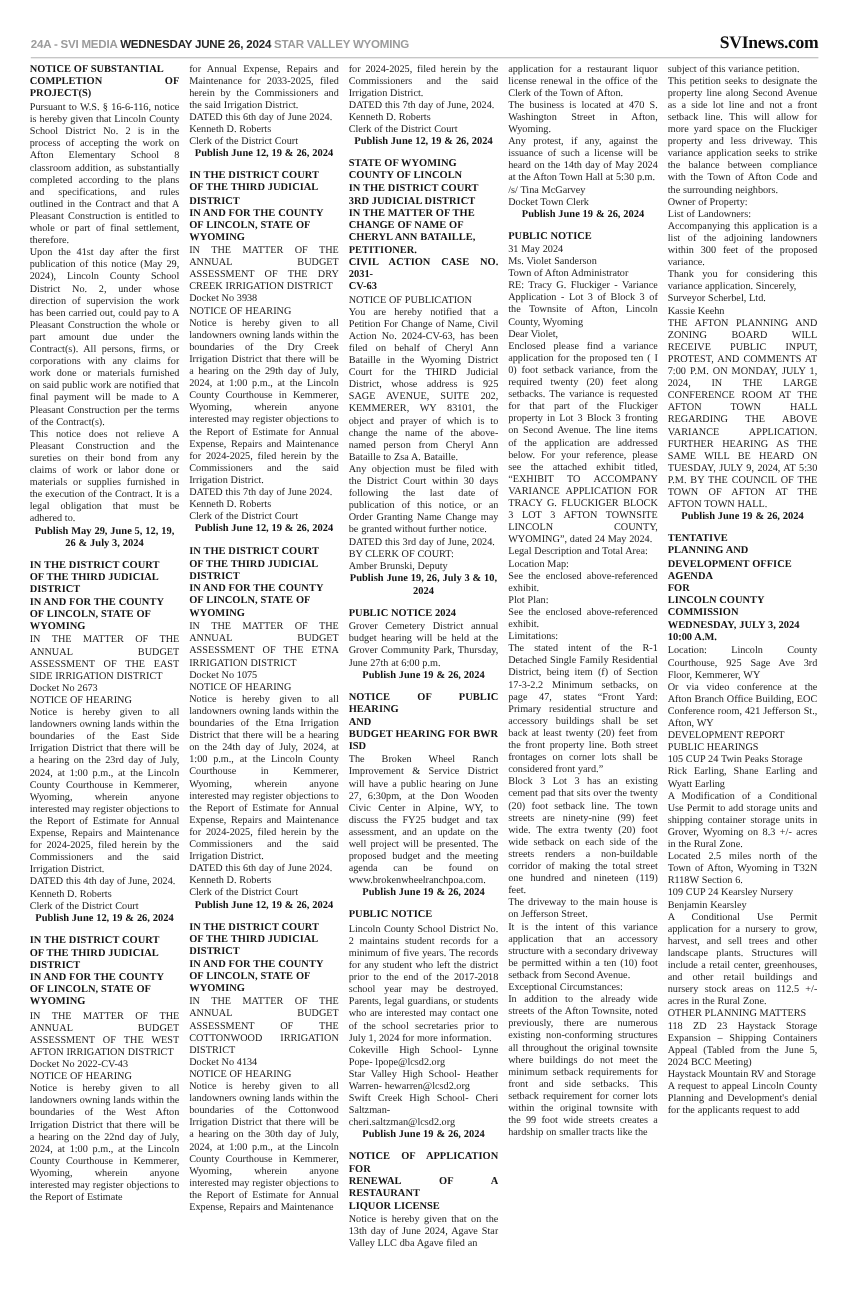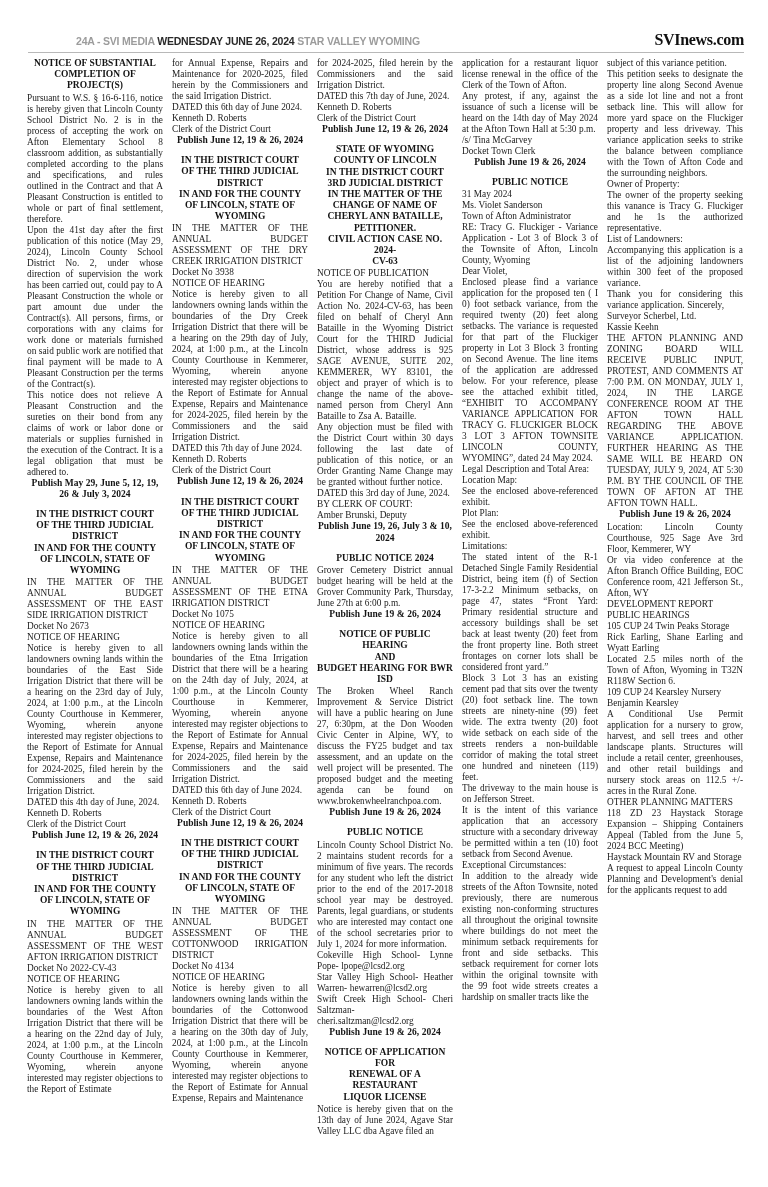--- a/index.html
+++ b/index.html
@@ -6,21 +6,20 @@
   body {
     width:768px; height:1187px; position:relative;
     background:#ffffff; overflow:hidden;
     font-family:"Liberation Serif", serif;
     -webkit-font-smoothing:antialiased;
   }
   .masthead {
     position:absolute; left:28px; right:24px; top:31px;
     display:flex; justify-content:space-between; align-items:baseline;
     font-family:"Liberation Sans", sans-serif;
-    margin-left:48px;
   }
   .mast-left { font-size:10.5px; font-weight:bold; letter-spacing:-0.2px; color:#9c9c9c; white-space:nowrap; }
   .mast-left .page-id, .mast-left .location { color:#9c9c9c; }
   .mast-left .date { color:#2a2a2a; }
   .mast-logo {
     font-family:"Liberation Serif", serif; font-weight:bold;
     font-size:16px; color:#101010; letter-spacing:-0.3px;text-align:center;
   }
   .mast-rule {
     position:absolute; left:28px; right:24px; top:52px;
@@ -29,21 +28,21 @@
   .columns {
     position:absolute; left:27px; top:58px; width:716px; height:1110px;
     display:flex; gap:9px; overflow:hidden;
   }
   .col {
     flex:1 1 0; min-width:0; overflow:hidden;
     color:#1b1b1b; font-size:9.3px; line-height:11px;
     text-align:justify; word-spacing:0.2px;
   }
   .block-heading {
-    font-weight:bold; text-align:center; white-space:pre-line;
+    font-weight:bold; white-space:pre-line;
     margin:9px 0 1px 0; font-size:9.5px; line-height:11.2px; color:#141414;
   }
   .block-para { margin:0; }
   .block-publish {
     font-weight:bold; text-align:center; margin:0 0 2px 0;
     font-size:9.5px; line-height:11.2px; color:#141414;
   }
   .col > :first-child { margin-top:0; }
 </style>
 </head>
@@ -88,21 +87,21 @@
 DISTRICT
 IN AND FOR THE COUNTY
 OF LINCOLN, STATE OF
 WYOMING</div>
       <div class="block-para">IN THE MATTER OF THE ANNUAL BUDGET ASSESSMENT OF THE WEST AFTON IRRIGATION DISTRICT</div>
       <div class="block-para">Docket No 2022-CV-43</div>
       <div class="block-para">NOTICE OF HEARING</div>
       <div class="block-para">Notice is hereby given to all landowners owning lands within the boundaries of the West Afton Irrigation District that there will be a hearing on the 22nd day of July, 2024, at 1:00 p.m., at the Lincoln County Courthouse in Kemmerer, Wyoming, wherein anyone interested may register objections to the Report of Estimate</div>
     </div>
     <div class="col">
-      <div class="block-para">for Annual Expense, Repairs and Maintenance for 2020-2025, filed herein by the Commissioners and the said Irrigation District.</div>
+      <div class="block-para">for Annual Expense, Repairs and Maintenance for 2033-2025, filed herein by the Commissioners and the said Irrigation District.</div>
       <div class="block-para">DATED this 6th day of June 2024.</div>
       <div class="block-para">Kenneth D. Roberts</div>
       <div class="block-para">Clerk of the District Court</div>
       <div class="block-publish">Publish June 12, 19 &amp; 26, 2024</div>
       <div class="block-heading">IN THE DISTRICT COURT
 OF THE THIRD JUDICIAL
 DISTRICT
 IN AND FOR THE COUNTY
 OF LINCOLN, STATE OF
 WYOMING</div>
@@ -146,21 +145,21 @@
       <div class="block-para">Clerk of the District Court</div>
       <div class="block-publish">Publish June 12, 19 &amp; 26, 2024</div>
       <div class="block-heading">STATE OF WYOMING
 COUNTY OF LINCOLN
 IN THE DISTRICT COURT
 3RD JUDICIAL DISTRICT
 IN THE MATTER OF THE
 CHANGE OF NAME OF
 CHERYL ANN BATAILLE,
 PETITIONER.
-CIVIL ACTION CASE NO. 2024-
+CIVIL ACTION CASE NO. 2031-
 CV-63</div>
       <div class="block-para">NOTICE OF PUBLICATION</div>
       <div class="block-para">You are hereby notified that a Petition For Change of Name, Civil Action No. 2024-CV-63, has been filed on behalf of Cheryl Ann Bataille in the Wyoming District Court for the THIRD Judicial District, whose address is 925 SAGE AVENUE, SUITE 202, KEMMERER, WY 83101, the object and prayer of which is to change the name of the above-named person from Cheryl Ann Bataille to Zsa A. Bataille.</div>
       <div class="block-para">Any objection must be filed with the District Court within 30 days following the last date of publication of this notice, or an Order Granting Name Change may be granted without further notice.</div>
       <div class="block-para">DATED this 3rd day of June, 2024.</div>
       <div class="block-para">BY CLERK OF COURT:</div>
       <div class="block-para">Amber Brunski, Deputy</div>
       <div class="block-publish">Publish June 19, 26, July 3 &amp; 10, 2024</div>
       <div class="block-heading">PUBLIC NOTICE 2024</div>
       <div class="block-para">Grover Cemetery District annual budget hearing will be held at the Grover Community Park, Thursday, June 27th at 6:00 p.m.</div>
@@ -177,20 +176,21 @@
       <div class="block-para">Star Valley High School- Heather Warren- hewarren@lcsd2.org</div>
       <div class="block-para">Swift Creek High School- Cheri Saltzman- cheri.saltzman@lcsd2.org</div>
       <div class="block-publish">Publish June 19 &amp; 26, 2024</div>
       <div class="block-heading">NOTICE OF APPLICATION FOR
 RENEWAL OF A RESTAURANT
 LIQUOR LICENSE</div>
       <div class="block-para">Notice is hereby given that on the 13th day of June 2024, Agave Star Valley LLC dba Agave filed an</div>
     </div>
     <div class="col">
       <div class="block-para">application for a restaurant liquor license renewal in the office of the Clerk of the Town of Afton.</div>
+      <div class="block-para">The business is located at 470 S. Washington Street in Afton, Wyoming.</div>
       <div class="block-para">Any protest, if any, against the issuance of such a license will be heard on the 14th day of May 2024 at the Afton Town Hall at 5:30 p.m.</div>
       <div class="block-para">/s/ Tina McGarvey</div>
       <div class="block-para">Docket Town Clerk</div>
       <div class="block-publish">Publish June 19 &amp; 26, 2024</div>
       <div class="block-heading">PUBLIC NOTICE</div>
       <div class="block-para">31 May 2024</div>
       <div class="block-para">Ms. Violet Sanderson</div>
       <div class="block-para">Town of Afton Administrator</div>
       <div class="block-para">RE: Tracy G. Fluckiger - Variance Application - Lot 3 of Block 3 of the Townsite of Afton, Lincoln County, Wyoming</div>
       <div class="block-para">Dear Violet,</div>
@@ -205,34 +205,43 @@
       <div class="block-para">Block 3 Lot 3 has an existing cement pad that sits over the twenty (20) foot setback line. The town streets are ninety-nine (99) feet wide. The extra twenty (20) foot wide setback on each side of the streets renders a non-buildable corridor of making the total street one hundred and nineteen (119) feet.</div>
       <div class="block-para">The driveway to the main house is on Jefferson Street.</div>
       <div class="block-para">It is the intent of this variance application that an accessory structure with a secondary driveway be permitted within a ten (10) foot setback from Second Avenue.</div>
       <div class="block-para">Exceptional Circumstances:</div>
       <div class="block-para">In addition to the already wide streets of the Afton Townsite, noted previously, there are numerous existing non-conforming structures all throughout the original townsite where buildings do not meet the minimum setback requirements for front and side setbacks. This setback requirement for corner lots within the original townsite with the 99 foot wide streets creates a hardship on smaller tracts like the</div>
     </div>
     <div class="col">
       <div class="block-para">subject of this variance petition.</div>
       <div class="block-para">This petition seeks to designate the property line along Second Avenue as a side lot line and not a front setback line. This will allow for more yard space on the Fluckiger property and less driveway. This variance application seeks to strike the balance between compliance with the Town of Afton Code and the surrounding neighbors.</div>
       <div class="block-para">Owner of Property:</div>
-      <div class="block-para">The owner of the property seeking this vanance is Tracy G. Fluckiger and he 1s the authorized representative.</div>
       <div class="block-para">List of Landowners:</div>
       <div class="block-para">Accompanying this application is a list of the adjoining landowners within 300 feet of the proposed variance.</div>
       <div class="block-para">Thank you for considering this variance application. Sincerely,</div>
       <div class="block-para">Surveyor Scherbel, Ltd.</div>
       <div class="block-para">Kassie Keehn</div>
       <div class="block-para">THE AFTON PLANNING AND ZONING BOARD WILL RECEIVE PUBLIC INPUT, PROTEST, AND COMMENTS AT 7:00 P.M. ON MONDAY, JULY 1, 2024, IN THE LARGE CONFERENCE ROOM AT THE AFTON TOWN HALL REGARDING THE ABOVE VARIANCE APPLICATION. FURTHER HEARING AS THE SAME WILL BE HEARD ON TUESDAY, JULY 9, 2024, AT 5:30 P.M. BY THE COUNCIL OF THE TOWN OF AFTON AT THE AFTON TOWN HALL.</div>
       <div class="block-publish">Publish June 19 &amp; 26, 2024</div>
+      <div class="block-heading">TENTATIVE
+PLANNING AND
+DEVELOPMENT OFFICE
+AGENDA
+FOR
+LINCOLN COUNTY
+COMMISSION
+WEDNESDAY, JULY 3, 2024
+10:00 A.M.</div>
       <div class="block-para">Location: Lincoln County Courthouse, 925 Sage Ave 3rd Floor, Kemmerer, WY</div>
       <div class="block-para">Or via video conference at the Afton Branch Office Building, EOC Conference room, 421 Jefferson St., Afton, WY</div>
       <div class="block-para">DEVELOPMENT REPORT</div>
       <div class="block-para">PUBLIC HEARINGS</div>
       <div class="block-para">105 CUP 24 Twin Peaks Storage</div>
       <div class="block-para">Rick Earling, Shane Earling and Wyatt Earling</div>
+      <div class="block-para">A Modification of a Conditional Use Permit to add storage units and shipping container storage units in Grover, Wyoming on 8.3 +/- acres in the Rural Zone.</div>
       <div class="block-para">Located 2.5 miles north of the Town of Afton, Wyoming in T32N R118W Section 6.</div>
       <div class="block-para">109 CUP 24 Kearsley Nursery</div>
       <div class="block-para">Benjamin Kearsley</div>
       <div class="block-para">A Conditional Use Permit application for a nursery to grow, harvest, and sell trees and other landscape plants. Structures will include a retail center, greenhouses, and other retail buildings and nursery stock areas on 112.5 +/- acres in the Rural Zone.</div>
       <div class="block-para">OTHER PLANNING MATTERS</div>
       <div class="block-para">118 ZD 23 Haystack Storage Expansion – Shipping Containers Appeal (Tabled from the June 5, 2024 BCC Meeting)</div>
       <div class="block-para">Haystack Mountain RV and Storage</div>
       <div class="block-para">A request to appeal Lincoln County Planning and Development's denial for the applicants request to add</div>
     </div>
   </div>

